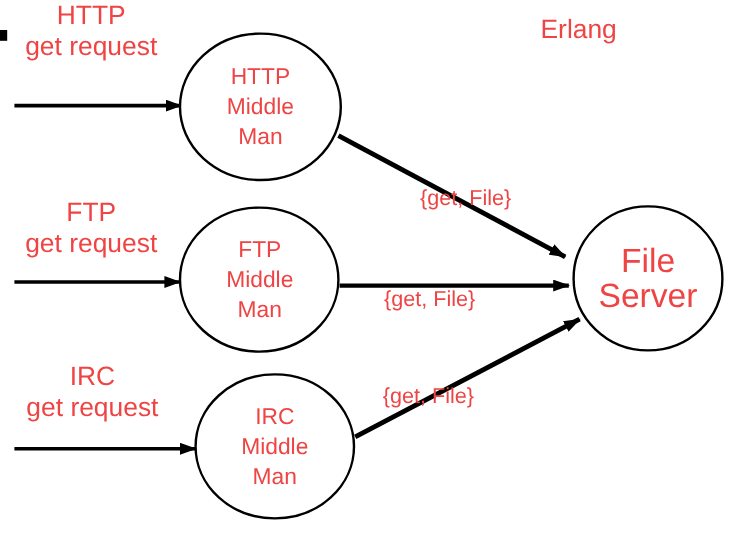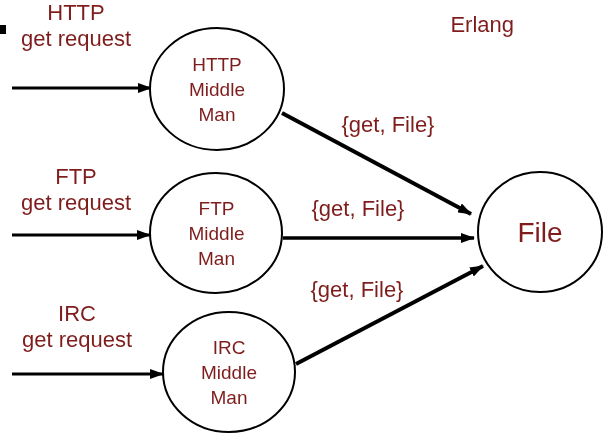--- a/index.html
+++ b/index.html
@@ -2,21 +2,21 @@
 <html><head>
 <meta charset="utf-8">
 <style>
   html, body { margin: 0; padding: 0; background: #ffffff; }
   .canvas {
     position: relative;
     width: 616px;
     height: 446px;
     background: #ffffff;
     font-family: "Liberation Sans", sans-serif;
-    color: #7f1d1d;
+    color: #ef4444;
     overflow: hidden;
   }
   .layer { position: absolute; left: 0; top: 0; }
   .label {
     position: absolute;
     text-align: center;
     font-size: 22px;
     line-height: 26px;
     white-space: nowrap;
   }
@@ -24,21 +24,21 @@
     position: absolute;
     display: flex;
     flex-direction: column;
     align-items: center;
     justify-content: center;
     text-align: center;
     font-size: 19px;
     line-height: 25px;
   }
   .server-label { font-size: 28px; line-height: 29px; }
-  .msg-label { font-size: 22px; }
+  .msg-label { font-size: 18px; margin-top: 40px; }
 </style>
 </head>
 <body>
 
 <div class="canvas">
 
   <svg class="layer" width="616" height="446" viewBox="0 0 616 446">
     <defs>
       <marker id="ah" markerUnits="userSpaceOnUse" markerWidth="14" markerHeight="10" viewBox="0 0 14 10" refX="13" refY="5" orient="auto">
         <path d="M0,0 L14,5 L0,10 Z" fill="#000000"></path>
@@ -92,15 +92,16 @@
     <div>Middle</div>
     <div>Man</div>
   </div>
   <div class="node-label" style="left:163px; top:312px; width:132px; height:121px;">
     <div>IRC</div>
     <div>Middle</div>
     <div>Man</div>
   </div>
   <div class="node-label server-label" style="left:478px; top:172px; width:124px; height:120px;">
     <div>File</div>
+    <div>Server</div>
   </div>
 
 </div>
 
 </body></html>

